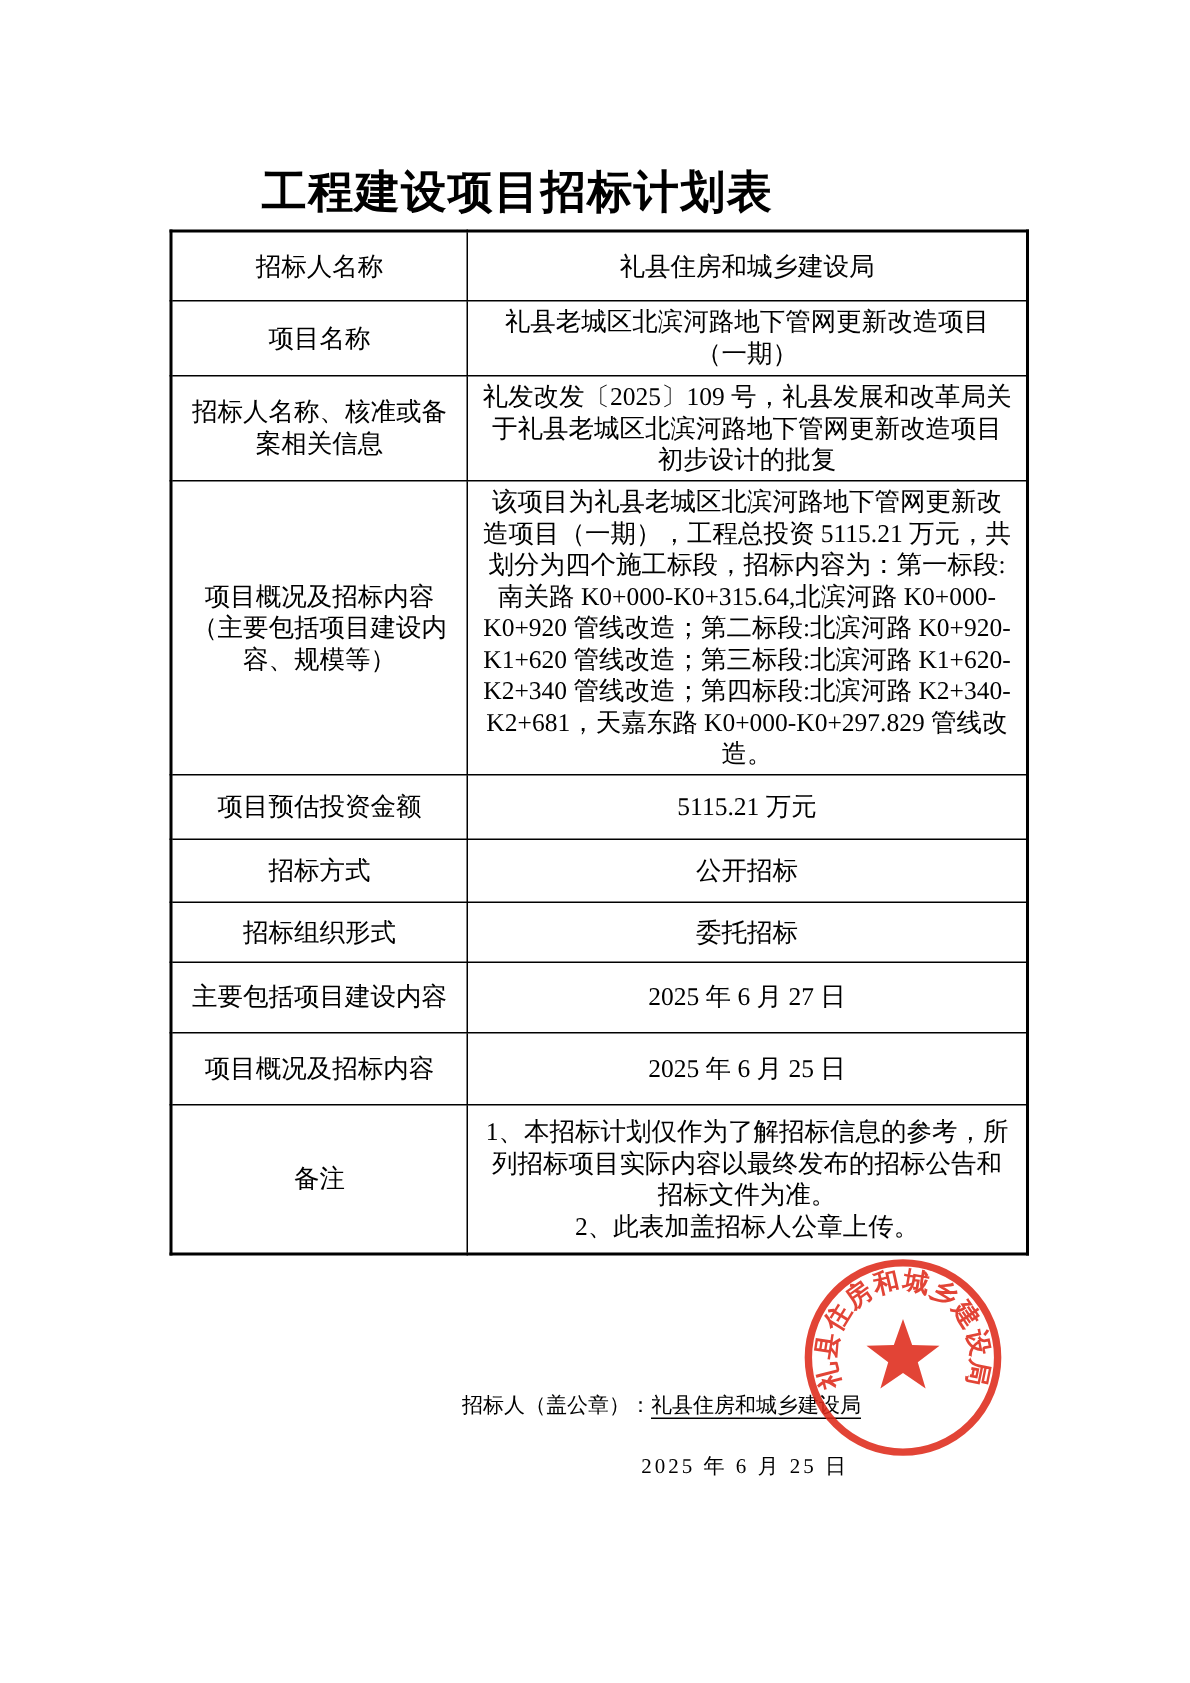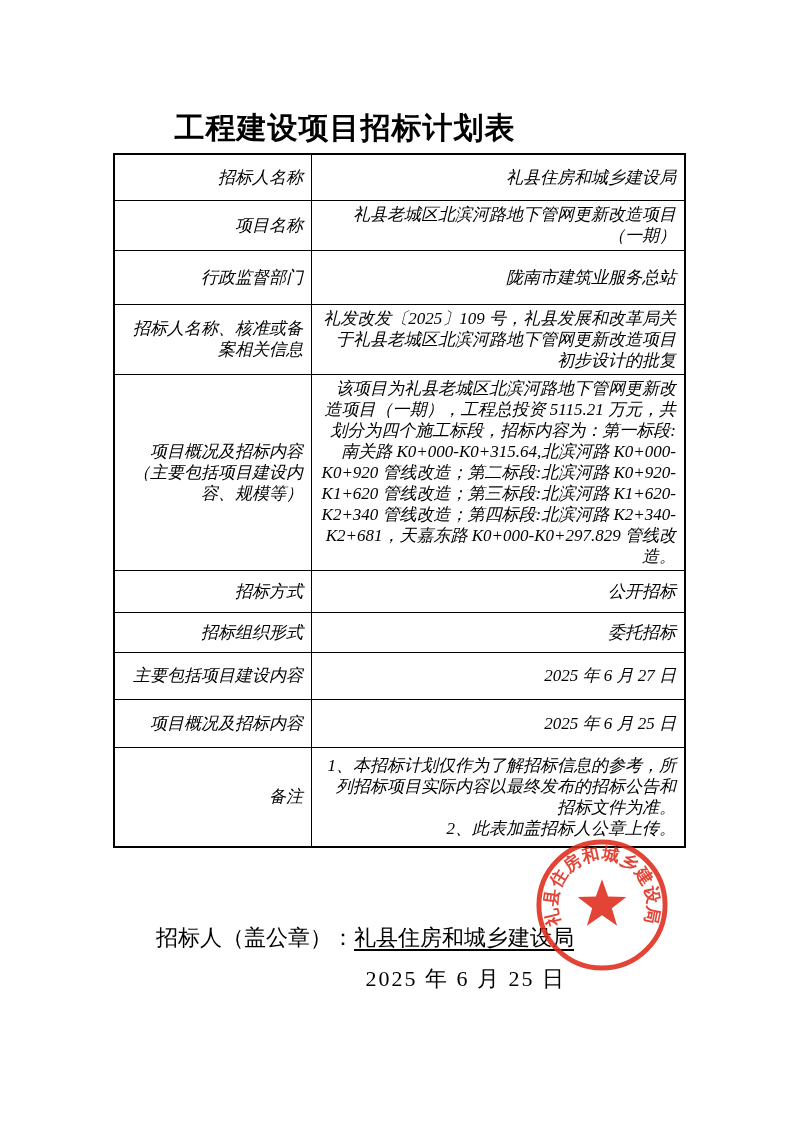--- a/index.html
+++ b/index.html
@@ -31,32 +31,31 @@
     width: 568px;
     border-collapse: collapse;
     table-layout: fixed;
     border: 2px solid #000;
   }
   table.plan-table td {
     border: 1px solid #000;
     font-size: 17px;
     line-height: 21px;
     vertical-align: middle;
-    text-align: right;
+    text-align: center;
     padding: 3px 8px;
     word-break: break-word;
     white-space: pre-line;
-    font-style: italic;
   }
   td.cell-label { width: 180px; }
   td.cell-value { width: 356px; }
   td.val-left   { text-align: left; padding-left: 12px; }
   .footer-line {
     position: absolute;
-    font-size: 22px;
+    font-size: 14px;
     line-height: 22px;
     white-space: nowrap;
   }
   .signer-line { top: 911px; right: 116px; }
   .signer-name { text-decoration: underline; text-underline-offset: 4px; }
   .date-line   { top: 952px; right: 124px; letter-spacing: 2px; }
   .seal {
     position: absolute;
     left: 533px;
     top: 820px;
@@ -81,31 +80,31 @@
     <tbody>
       <tr style="height:46px">
         <td class="cell-label">招标人名称</td>
         <td class="cell-value">礼县住房和城乡建设局</td>
       </tr>
       <tr style="height:50px">
         <td class="cell-label">项目名称</td>
         <td class="cell-value">礼县老城区北滨河路地下管网更新改造项目
 （一期）</td>
       </tr>
-      <tr style="height:54px">
-        <td class="cell-label">行政监督部门</td>
-        <td class="cell-value">陇南市建筑业服务总站</td>
-      </tr>
       <tr style="height:58px">
         <td class="cell-label">招标人名称、核准或备案相关信息</td>
         <td class="cell-value">礼发改发〔2025〕109 号，礼县发展和改革局关于礼县老城区北滨河路地下管网更新改造项目初步设计的批复</td>
       </tr>
       <tr style="height:171px">
         <td class="cell-label">项目概况及招标内容（主要包括项目建设内容、规模等）</td>
         <td class="cell-value">该项目为礼县老城区北滨河路地下管网更新改造项目（一期），工程总投资 5115.21 万元，共划分为四个施工标段，招标内容为：第一标段:南关路 K0+000-K0+315.64,北滨河路 K0+000-K0+920 管线改造；第二标段:北滨河路 K0+920-K1+620 管线改造；第三标段:北滨河路 K1+620-K2+340 管线改造；第四标段:北滨河路 K2+340-K2+681，天嘉东路 K0+000-K0+297.829 管线改造。</td>
+      </tr>
+      <tr style="height:43px">
+        <td class="cell-label">项目预估投资金额</td>
+        <td class="cell-value">5115.21 万元</td>
       </tr>
       <tr style="height:42px">
         <td class="cell-label">招标方式</td>
         <td class="cell-value">公开招标</td>
       </tr>
       <tr style="height:40px">
         <td class="cell-label">招标组织形式</td>
         <td class="cell-value">委托招标</td>
       </tr>
       <tr style="height:47px">

